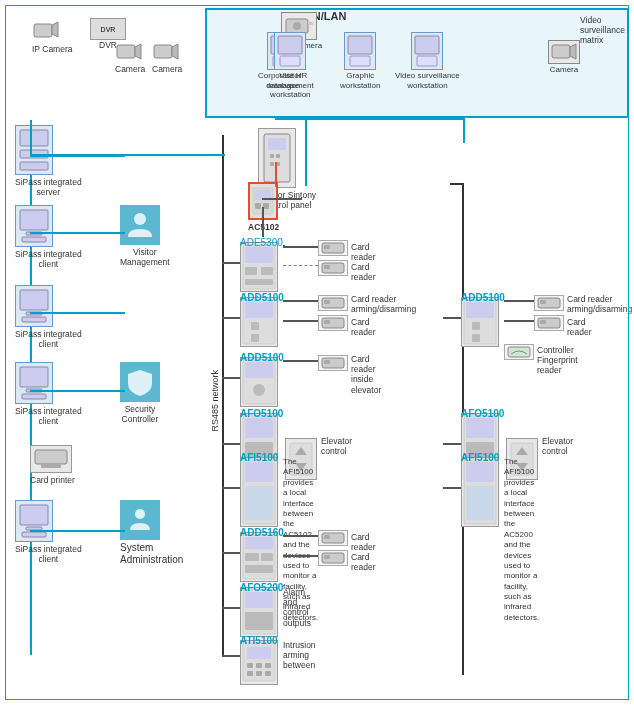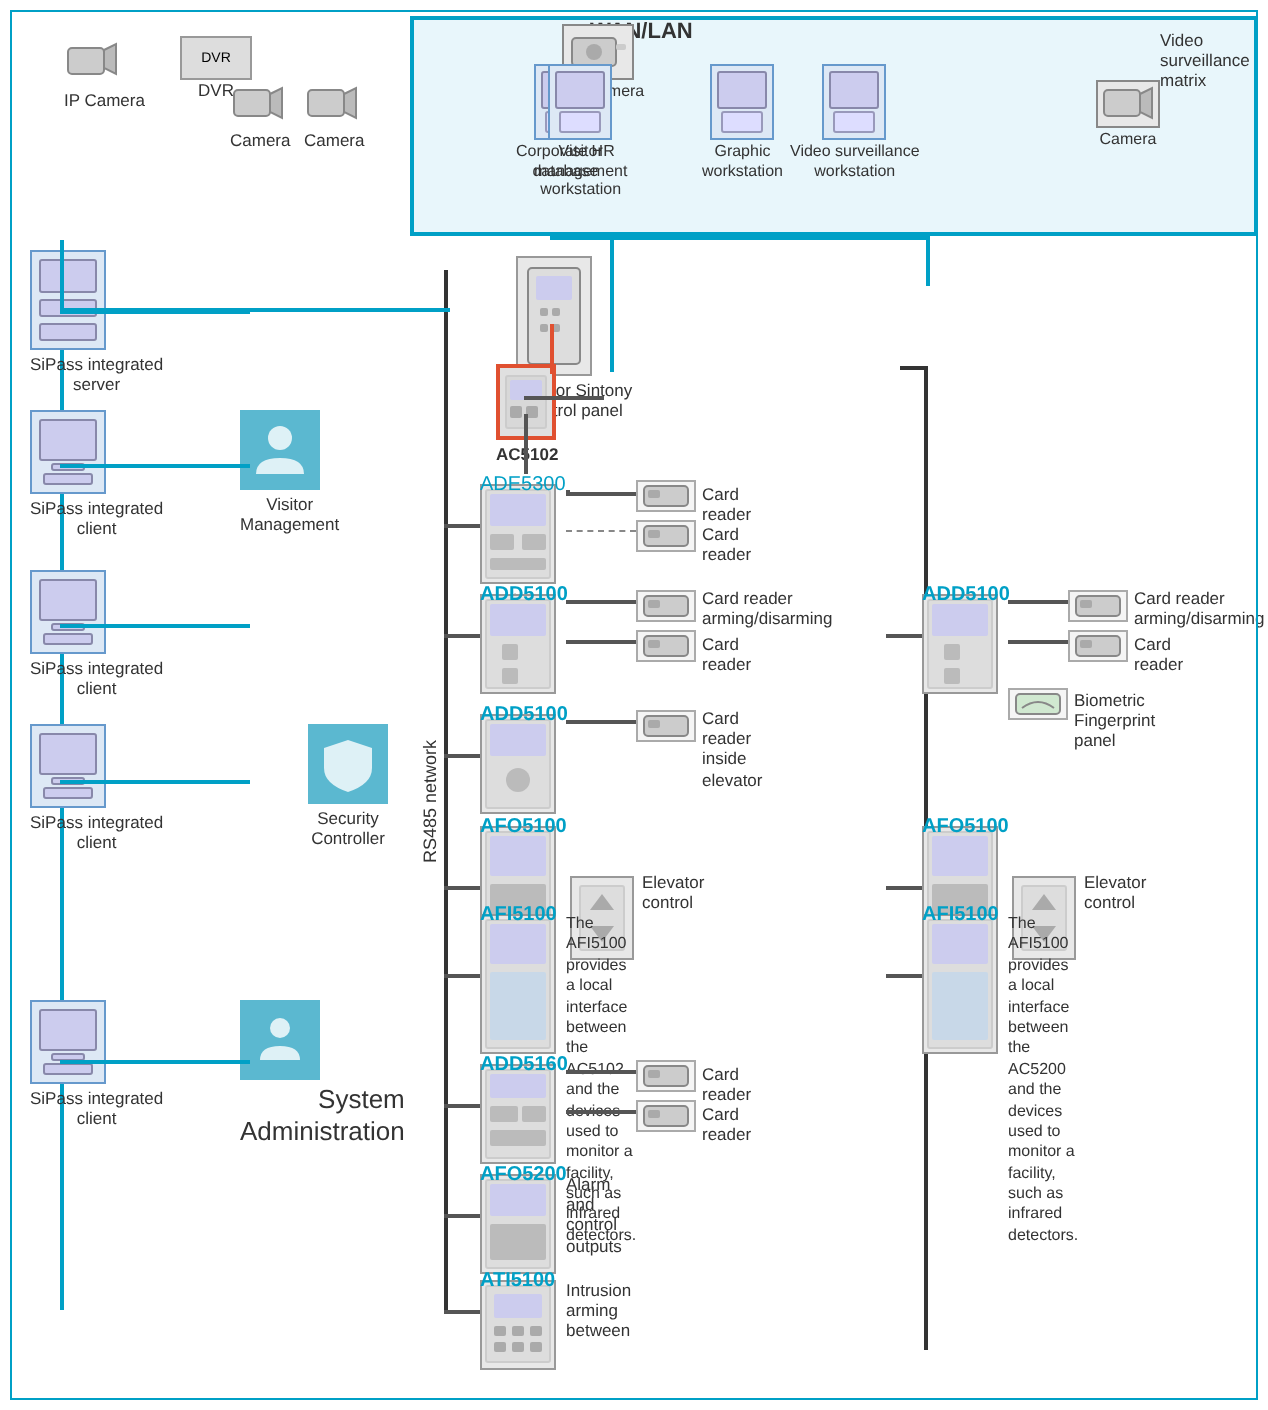--- a/index.html
+++ b/index.html
@@ -125,21 +125,21 @@
   <div class="wan-icon" style="position:absolute;top:32px;left:267px;">
     <div class="wan-icon-img" style="width:32px;height:38px;background:#dde8f5;border:1px solid #6699cc;">
       <svg width="28" height="34" viewBox="0 0 28 34">
           <rect x="2" y="2" width="24" height="18" rx="1" fill="#cce" stroke="#88a" stroke-width="1"></rect>
           <rect x="4" y="22" width="20" height="10" rx="1" fill="#ddf" stroke="#99b" stroke-width="1"></rect>
         </svg>
     </div>
     <div class="wan-icon-label">Visitor<br>management<br>workstation</div>
   </div>
 
-  <div class="wan-icon" style="position:absolute;top:32px;left:351px;">
+  <div class="wan-icon" style="position:absolute;top:32px;left:340px;">
     <div class="wan-icon-img" style="width:32px;height:38px;background:#dde8f5;border:1px solid #6699cc;">
       <svg width="28" height="34" viewBox="0 0 28 34">
           <rect x="2" y="2" width="24" height="18" rx="1" fill="#cce" stroke="#88a" stroke-width="1"></rect>
           <rect x="4" y="22" width="20" height="10" rx="1" fill="#ddf" stroke="#99b" stroke-width="1"></rect>
         </svg>
     </div>
     <div class="wan-icon-label">Graphic<br>workstation</div>
   </div>
 
   <div class="wan-icon" style="position:absolute;top:32px;left:395px;">
@@ -241,49 +241,58 @@
     <div style="width:38px;height:42px;background:#dde8f5;border:1px solid #6699cc;display:flex;align-items:center;justify-content:center;">
       <svg width="32" height="36" viewBox="0 0 32 36">
           <rect x="2" y="2" width="28" height="20" rx="1" fill="#cce" stroke="#88a"></rect>
           <rect x="8" y="24" width="16" height="3" rx="1" fill="#cce" stroke="#88a"></rect>
           <rect x="4" y="29" width="24" height="5" rx="1" fill="#cce" stroke="#88a"></rect>
         </svg>
     </div>
     <div style="font-size:8.5px;color:#333;text-align:center;margin-top:2px;line-height:1.2;">SiPass integrated<br>client</div>
   </div>
 
-  <div style="position:absolute;top:362px;left:120px;margin-left:34px;">
+  <div style="position:absolute;top:362px;left:120px;">
     <div style="width:40px;height:40px;background:#5bb8d0;display:flex;align-items:center;justify-content:center;">
       <svg width="32" height="32" viewBox="0 0 32 32">
           <path d="M16 4 L28 8 L28 18 Q28 26 16 30 Q4 26 4 18 L4 8 Z" fill="white" opacity="0.8"></path>
         </svg>
     </div>
     <div style="font-size:8.5px;color:#333;text-align:center;margin-top:2px;line-height:1.2;">Security<br>Controller</div>
   </div>
 
+  <div style="position:absolute;top:445px;left:30px;">
+    <div style="width:42px;height:28px;background:#e8e8e8;border:1px solid #999;display:flex;align-items:center;justify-content:center;">
+      <svg width="36" height="22" viewBox="0 0 36 22">
+          <rect x="2" y="2" width="32" height="14" rx="2" fill="#ccc" stroke="#888"></rect>
+          <rect x="8" y="16" width="20" height="4" rx="1" fill="#aaa"></rect>
+        </svg>
+    </div>
+    <div style="font-size:8.5px;color:#333;text-align:center;margin-top:2px;">Card printer</div>
+  </div>
 
   <div style="position:absolute;top:500px;left:15px;">
     <div style="width:38px;height:42px;background:#dde8f5;border:1px solid #6699cc;display:flex;align-items:center;justify-content:center;">
       <svg width="32" height="36" viewBox="0 0 32 36">
           <rect x="2" y="2" width="28" height="20" rx="1" fill="#cce" stroke="#88a"></rect>
           <rect x="8" y="24" width="16" height="3" rx="1" fill="#cce" stroke="#88a"></rect>
           <rect x="4" y="29" width="24" height="5" rx="1" fill="#cce" stroke="#88a"></rect>
         </svg>
     </div>
     <div style="font-size:8.5px;color:#333;text-align:center;margin-top:2px;line-height:1.2;">SiPass integrated<br>client</div>
   </div>
 
   <div style="position:absolute;top:500px;left:120px;">
     <div style="width:40px;height:40px;background:#5bb8d0;display:flex;align-items:center;justify-content:center;">
       <svg width="32" height="32" viewBox="0 0 32 32">
           <circle cx="16" cy="10" r="5" fill="white" opacity="0.8"></circle>
           <path d="M6 26 Q6 19 16 19 Q26 19 26 26" fill="white" opacity="0.8"></path>
         </svg>
     </div>
-    <div style="font-size:13px;color:#333;text-align:right;margin-top:2px;line-height:1.2;">System<br>Administration</div>
+    <div style="font-size:10px;color:#333;text-align:left;margin-top:2px;line-height:1.2;">System<br>Administration</div>
   </div>
 
   <div style="position:absolute;top:154px;left:30px;height:2px;width:195px;background:#00a0c6;"></div>
 
   <div style="position:absolute;top:120px;left:30px;width:2px;height:34px;background:#00a0c6;"></div>
 
   <div style="position:absolute;top:128px;left:258px;">
     <div style="width:38px;height:60px;background:#e8e8e8;border:1px solid #999;display:flex;align-items:center;justify-content:center;">
       <svg width="30" height="52" viewBox="0 0 30 52">
           <rect x="2" y="2" width="26" height="48" rx="2" fill="#ddd" stroke="#888"></rect>
@@ -530,21 +539,21 @@
         </svg>
     </div>
     <div style="position:absolute;top:25px;left:121px;font-size:8.5px;color:#333;">Card reader</div>
 
     <div style="position:absolute;top:52px;left:58px;width:30px;height:16px;background:#f5f5f5;border:1px solid #aaa;display:flex;align-items:center;justify-content:center;">
       <svg width="24" height="12" viewBox="0 0 24 12">
           <rect x="1" y="1" width="22" height="10" rx="2" fill="#d0e8d0" stroke="#888"></rect>
           <path d="M4 8 Q12 2 20 8" fill="none" stroke="#888" stroke-width="1"></path>
         </svg>
     </div>
-    <div style="position:absolute;top:53px;left:91px;font-size:8.5px;color:#333;">Biometric Fingerprint panel</div>
+    <div style="position:absolute;top:53px;left:91px;font-size:8.5px;color:#333;">Controller Fingerprint reader</div>
   </div>
 
   <div style="position:absolute;top:408px;left:446px;">
     <div style="position:absolute;top:35px;left:-3px;width:18px;height:2px;background:#555;"></div>
     <div style="position:absolute;top:5px;left:15px;width:38px;height:65px;background:#e8e8e8;border:1px solid #999;">
       <svg width="36" height="62" viewBox="0 0 36 62">
           <rect x="2" y="2" width="32" height="58" rx="1" fill="#ddd" stroke="#ccc"></rect>
           <rect x="4" y="4" width="28" height="20" rx="1" fill="#cce"></rect>
           <rect x="4" y="28" width="28" height="28" rx="1" fill="#bbb"></rect>
         </svg>

